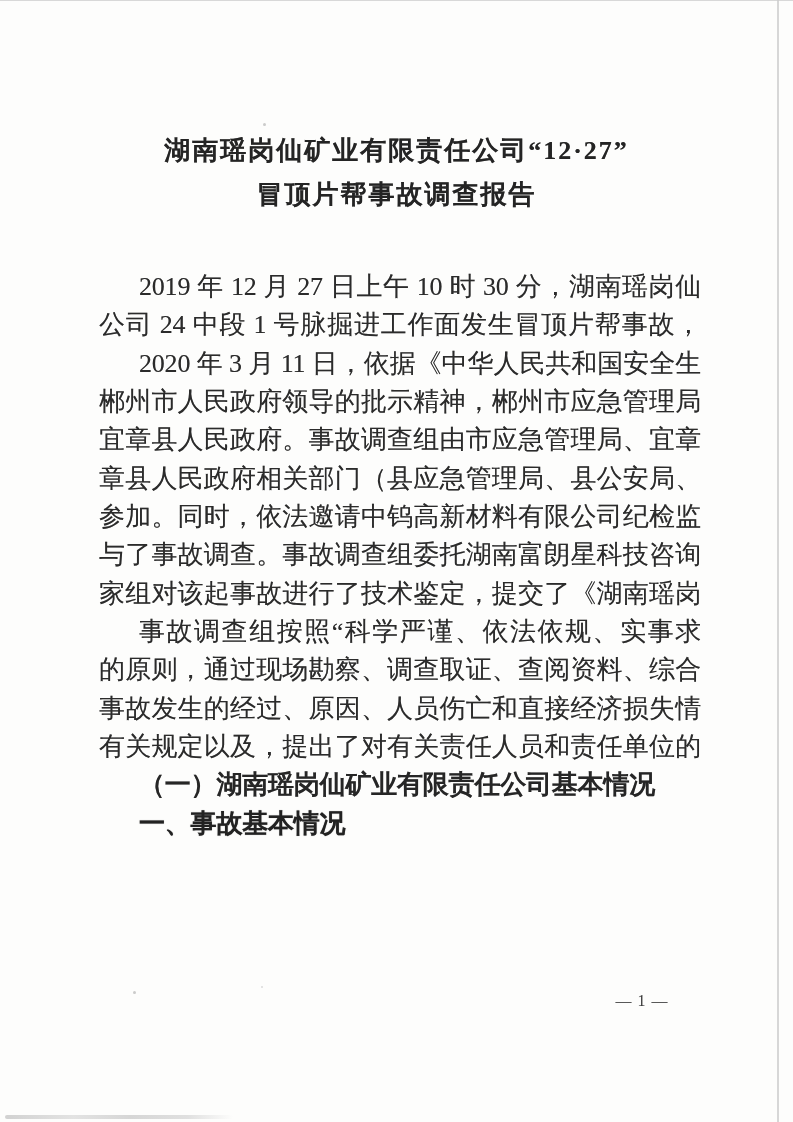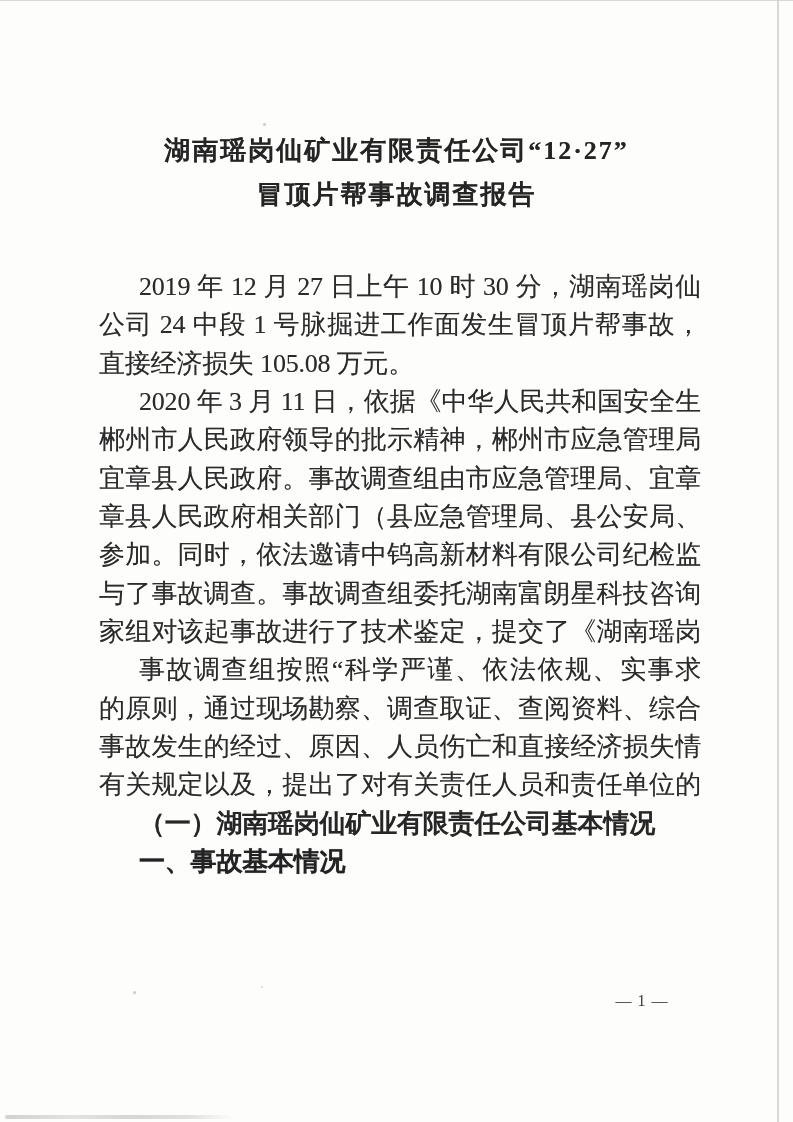--- a/index.html
+++ b/index.html
@@ -88,21 +88,20 @@
 
   <h1 class="title">
     <div class="title-line">湖南瑶岗仙矿业有限责任公司“12·27”</div>
     <div class="title-line">冒顶片帮事故调查报告</div>
   </h1>
 
   <div class="bodytext">
 
     <div class="line indent">2019 年 12 月 27 日上午 10 时 30 分，湖南瑶岗仙矿业有限责任</div>
     <div class="line">公司 24 中段 1 号脉掘进工作面发生冒顶片帮事故，造成一人死亡，</div>
-    <div class="line last">直接经济损失 105.08 万元。</div>
 
     <div class="line indent">2020 年 3 月 11 日，依据《中华人民共和国安全生产法》《生产</div>
     <div class="line">郴州市人民政府领导的批示精神，郴州市应急管理局依法牵头组织成</div>
     <div class="line">宜章县人民政府。事故调查组由市应急管理局、宜章县人民政府、宜</div>
     <div class="line">章县人民政府相关部门（县应急管理局、县公安局、县总工会）派员</div>
     <div class="line">参加。同时，依法邀请中钨高新材料有限公司纪检监察审计部派员参</div>
     <div class="line">与了事故调查。事故调查组委托湖南富朗星科技咨询有限公司组成专</div>
     <div class="line">家组对该起事故进行了技术鉴定，提交了《湖南瑶岗仙矿业有限责任</div>
 
     <div class="line indent">事故调查组按照“科学严谨、依法依规、实事求是、注重实效”</div>

